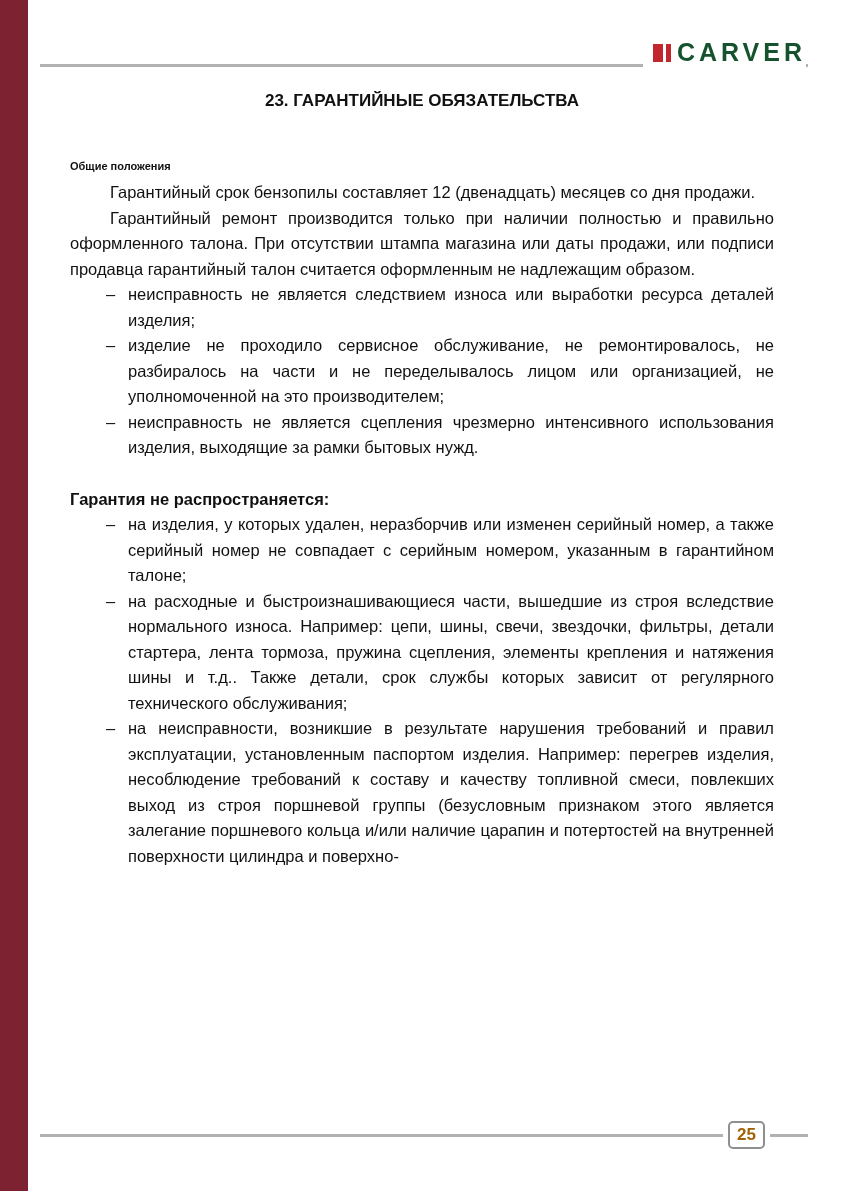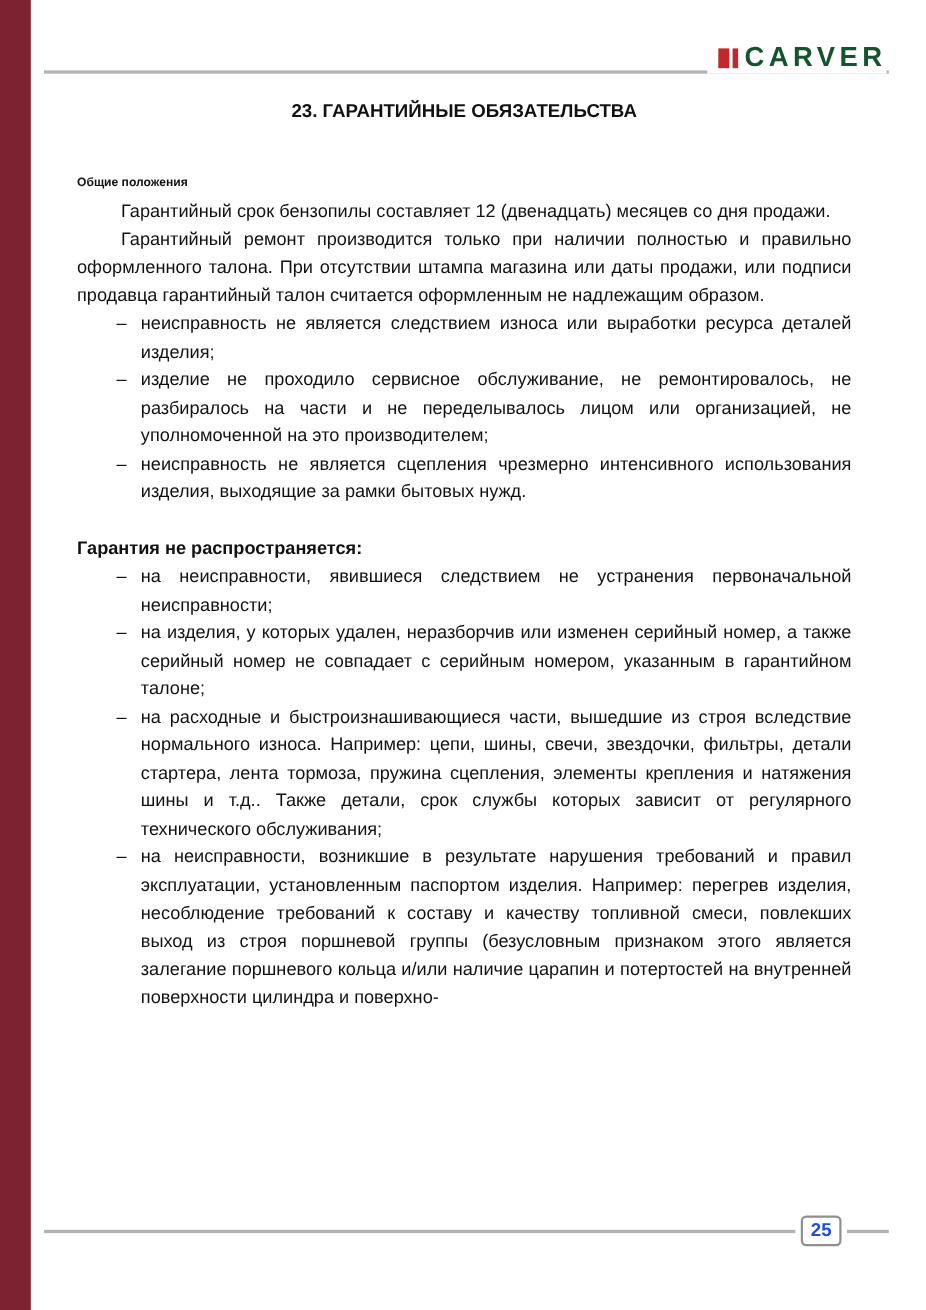--- a/index.html
+++ b/index.html
@@ -122,24 +122,24 @@
   }
   .footer-rule-right {
     width: 38px;
     height: 3px;
     background: #b2b2b2;
   }
   .page-badge {
     border: 2px solid #8f8f8f;
     border-radius: 5px;
     padding: 0 7px;
-    margin: 16px 5px;
+    margin: 0 5px;
     font-size: 17px;
     font-weight: bold;
-    color: #1d4ed8;
+    color: #a16207;
     background: #ffffff;
     line-height: 24px;
   }
 </style>
 </head>
 <body>
 
 <div class="left-bar"></div>
 
 <header>
@@ -159,21 +159,20 @@
   <p class="body-par">Гарантийный ремонт производится только при наличии полностью и правильно оформленного талона. При отсутствии штампа магазина или даты продажи, или подписи продавца гарантийный талон считается оформленным не надлежащим образом.</p>
 
   <ul class="dash-list">
     <li>неисправность не является следствием износа или выработки ресурса деталей изделия;</li>
     <li>изделие не проходило сервисное обслуживание, не ремонтировалось, не разбиралось на части и не переделывалось лицом или организацией, не уполномоченной на это производителем;</li>
     <li>неисправность не является сцепления чрезмерно интенсивного использования изделия, выходящие за рамки бытовых нужд.</li>
   </ul>
 
   <h2 class="list-heading">Гарантия не распространяется:</h2>
   <ul class="dash-list">
-    <li>на неисправности, явившиеся следствием не устранения первоначальной неисправности;</li>
     <li>на изделия, у которых удален, неразборчив или изменен серийный номер, а также серийный номер не совпадает с серийным номером, указанным в гарантийном талоне;</li>
     <li>на расходные и быстроизнашивающиеся части, вышедшие из строя вследствие нормального износа. Например: цепи, шины, свечи, звездочки, фильтры, детали стартера, лента тормоза, пружина сцепления, элементы крепления и натяжения шины и т.д.. Также детали, срок службы которых зависит от регулярного технического обслуживания;</li>
     <li>на неисправности, возникшие в результате нарушения требований и правил эксплуатации, установленным паспортом изделия. Например: перегрев изделия, несоблюдение требований к составу и качеству топливной смеси, повлекших выход из строя поршневой группы (безусловным признаком этого является залегание поршневого кольца и/или наличие царапин и потертостей на внутренней поверхности цилиндра и поверхно-</li>
   </ul>
 </main>
 
 <footer class="footer">
   <div class="footer-rule-left"></div>
   <div class="page-badge">25</div>
   <div class="footer-rule-right"></div>

